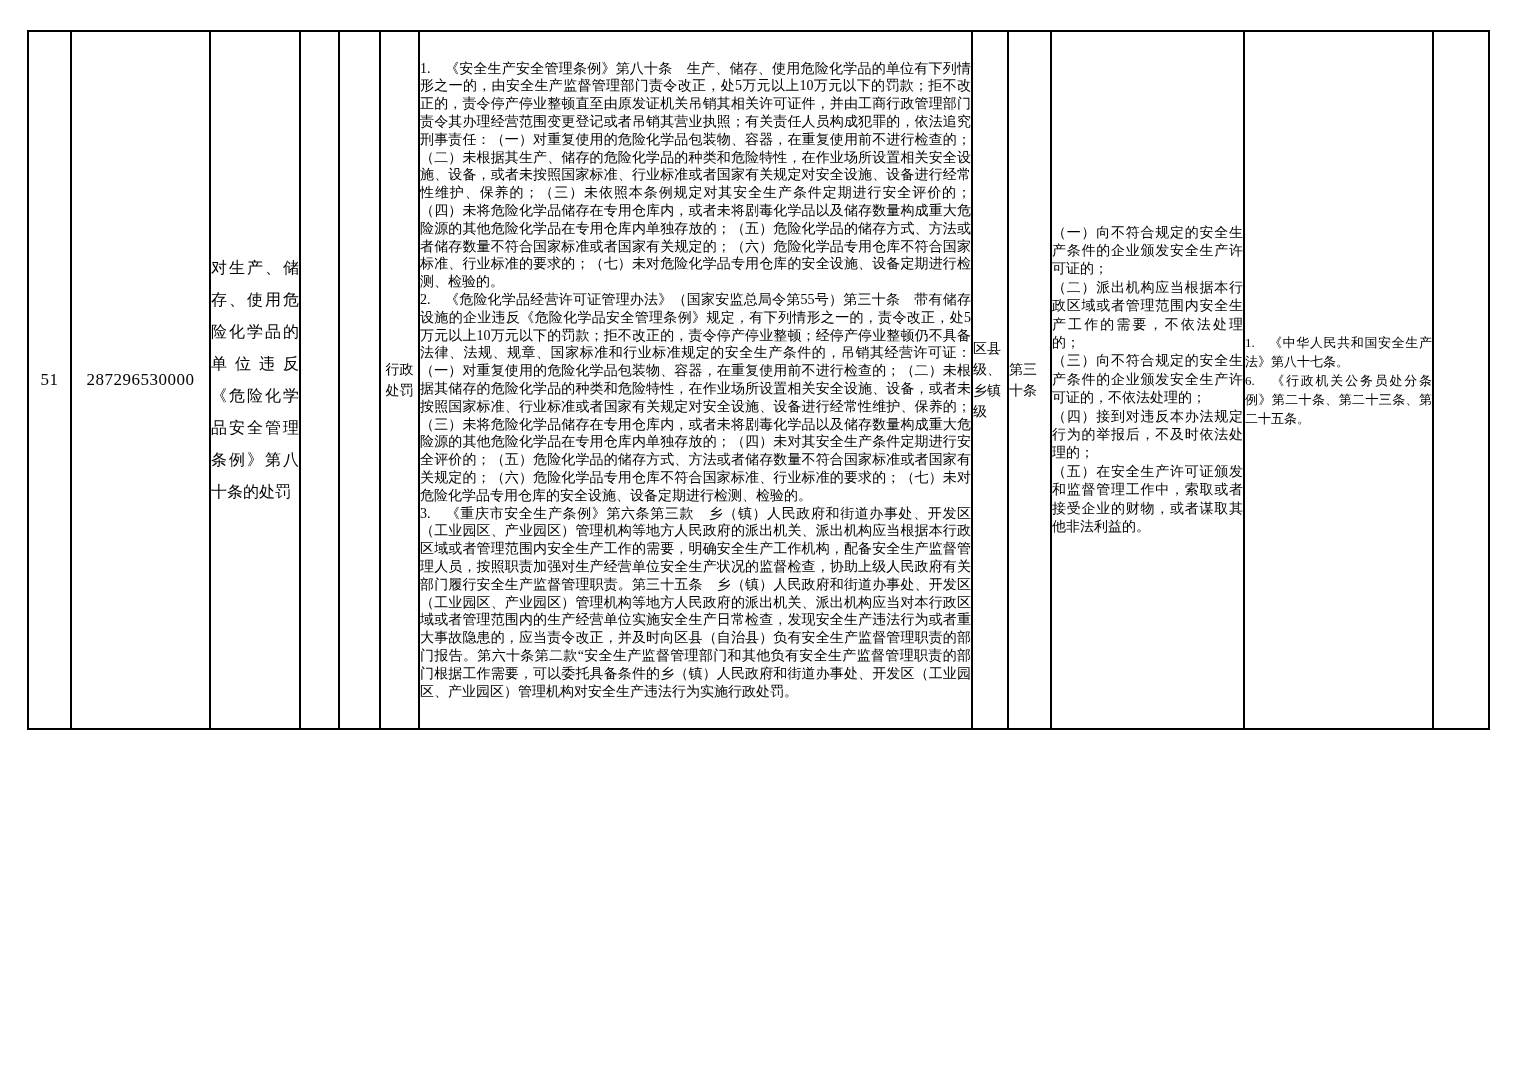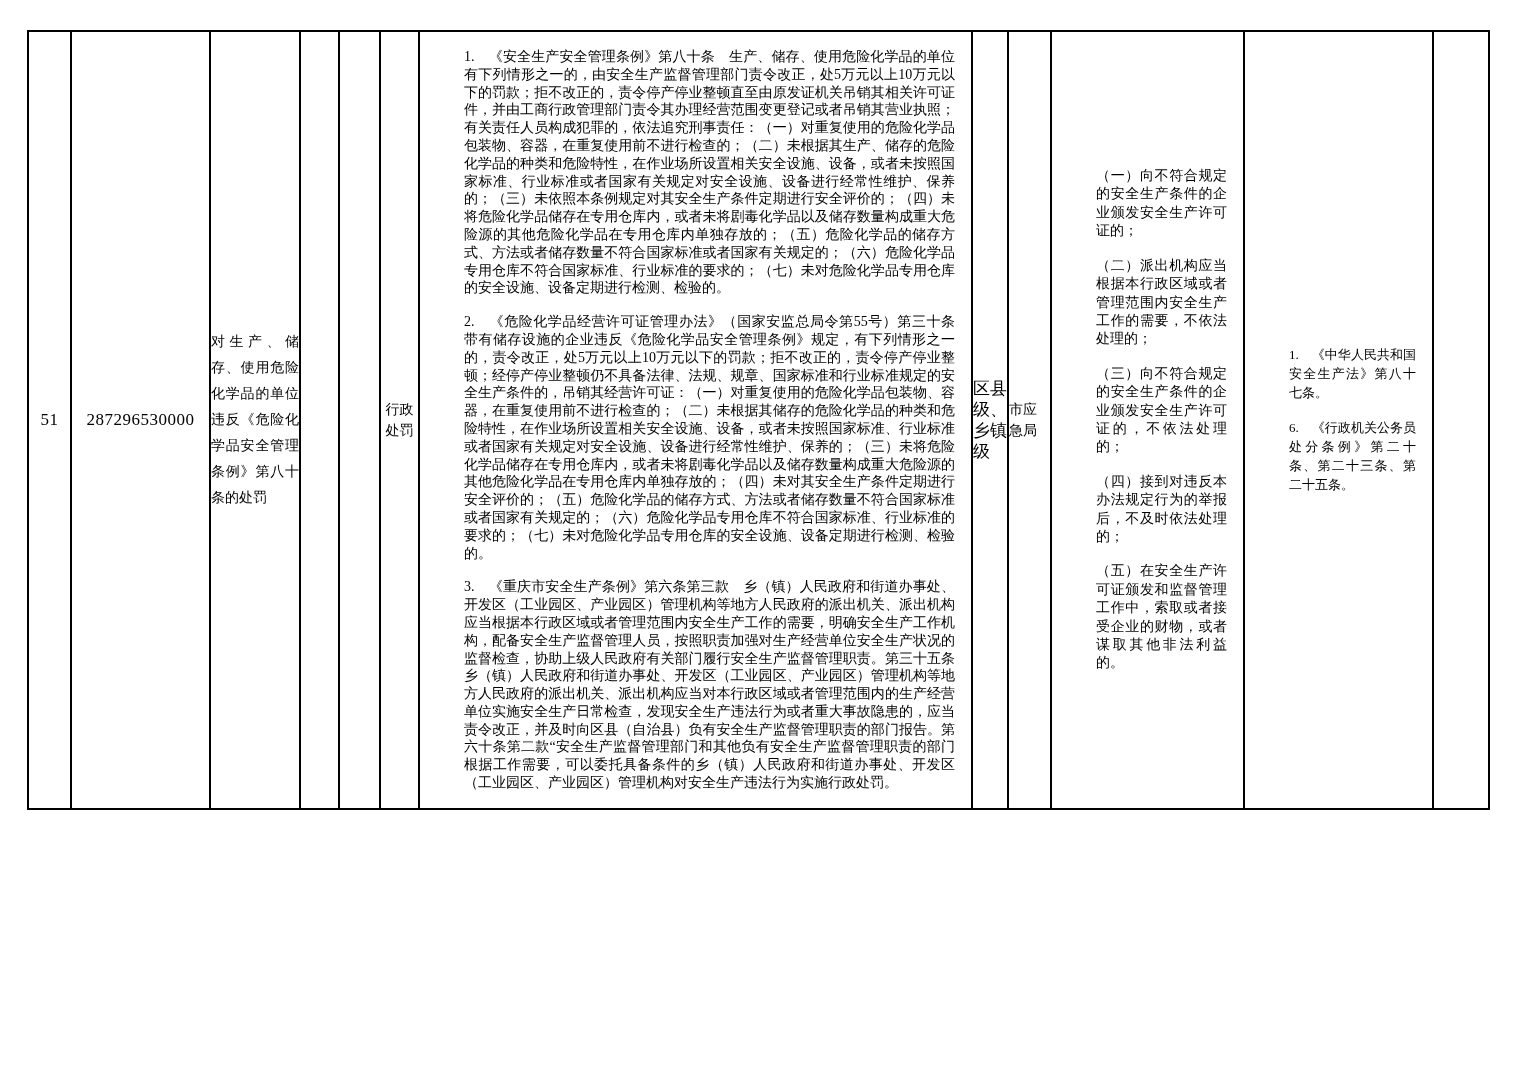--- a/index.html
+++ b/index.html
@@ -29,41 +29,41 @@
     box-sizing: border-box;
     overflow: hidden;
     padding: 0;
   }
   .seq, .code {
     font-size: 17px;
     text-align: center;
     letter-spacing: 0.5px;
   }
   .matter {
-    font-size: 14px;
-    line-height: 26px;
+    font-size: 16px;
+    line-height: 32px;
     text-align: justify;
     text-justify: inter-ideograph;
     padding: 2px 3px 2px 4px;
   }
   .type {
     font-size: 14px;
     line-height: 21px;
     text-align: center;
     padding: 0 5px;
   }
   .basis {
     font-size: 14px;
     line-height: 17.8px;
     text-align: justify;
     text-justify: inter-ideograph;
     padding: 2px 6px 2px 4px;
   }
   .level {
-    font-size: 17px;
+    font-size: 14px;
     line-height: 21px;
     text-align: left;
     padding: 0 3px;
   }
   .dept {
     font-size: 14px;
     line-height: 21px;
     text-align: left;
     padding: 0 7px;
   }
@@ -75,21 +75,21 @@
     padding: 2px 3px 2px 5px;
     font-family: Liberation Mono, monospace;
   }
   .refs {
     font-size: 13px;
     line-height: 19px;
     text-align: justify;
     text-justify: inter-ideograph;
     padding: 2px 3px 2px 5px;
   }
-  .para { margin: 16px; padding-left: 28px; }
+  .para { margin: 0; }
 </style>
 </head>
 <body>
 
 <div>
   <table class="grid">
     <colgroup>
       <col style="width:43px">
       <col style="width:139px">
       <col style="width:90px">
@@ -110,21 +110,21 @@
         <td class="c matter">对生产、储存、使用危险化学品的单位违反《危险化学品安全管理条例》第八十条的处罚</td>
         <td class="c"></td>
         <td class="c"></td>
         <td class="c type">行政处罚</td>
         <td class="c basis">
           <div class="para">1.　《安全生产安全管理条例》第八十条　生产、储存、使用危险化学品的单位有下列情形之一的，由安全生产监督管理部门责令改正，处5万元以上10万元以下的罚款；拒不改正的，责令停产停业整顿直至由原发证机关吊销其相关许可证件，并由工商行政管理部门责令其办理经营范围变更登记或者吊销其营业执照；有关责任人员构成犯罪的，依法追究刑事责任：（一）对重复使用的危险化学品包装物、容器，在重复使用前不进行检查的；（二）未根据其生产、储存的危险化学品的种类和危险特性，在作业场所设置相关安全设施、设备，或者未按照国家标准、行业标准或者国家有关规定对安全设施、设备进行经常性维护、保养的；（三）未依照本条例规定对其安全生产条件定期进行安全评价的；（四）未将危险化学品储存在专用仓库内，或者未将剧毒化学品以及储存数量构成重大危险源的其他危险化学品在专用仓库内单独存放的；（五）危险化学品的储存方式、方法或者储存数量不符合国家标准或者国家有关规定的；（六）危险化学品专用仓库不符合国家标准、行业标准的要求的；（七）未对危险化学品专用仓库的安全设施、设备定期进行检测、检验的。</div>
           <div class="para">2.　《危险化学品经营许可证管理办法》（国家安监总局令第55号）第三十条　带有储存设施的企业违反《危险化学品安全管理条例》规定，有下列情形之一的，责令改正，处5万元以上10万元以下的罚款；拒不改正的，责令停产停业整顿；经停产停业整顿仍不具备法律、法规、规章、国家标准和行业标准规定的安全生产条件的，吊销其经营许可证：（一）对重复使用的危险化学品包装物、容器，在重复使用前不进行检查的；（二）未根据其储存的危险化学品的种类和危险特性，在作业场所设置相关安全设施、设备，或者未按照国家标准、行业标准或者国家有关规定对安全设施、设备进行经常性维护、保养的；（三）未将危险化学品储存在专用仓库内，或者未将剧毒化学品以及储存数量构成重大危险源的其他危险化学品在专用仓库内单独存放的；（四）未对其安全生产条件定期进行安全评价的；（五）危险化学品的储存方式、方法或者储存数量不符合国家标准或者国家有关规定的；（六）危险化学品专用仓库不符合国家标准、行业标准的要求的；（七）未对危险化学品专用仓库的安全设施、设备定期进行检测、检验的。</div>
           <div class="para">3.　《重庆市安全生产条例》第六条第三款　乡（镇）人民政府和街道办事处、开发区（工业园区、产业园区）管理机构等地方人民政府的派出机关、派出机构应当根据本行政区域或者管理范围内安全生产工作的需要，明确安全生产工作机构，配备安全生产监督管理人员，按照职责加强对生产经营单位安全生产状况的监督检查，协助上级人民政府有关部门履行安全生产监督管理职责。第三十五条　乡（镇）人民政府和街道办事处、开发区（工业园区、产业园区）管理机构等地方人民政府的派出机关、派出机构应当对本行政区域或者管理范围内的生产经营单位实施安全生产日常检查，发现安全生产违法行为或者重大事故隐患的，应当责令改正，并及时向区县（自治县）负有安全生产监督管理职责的部门报告。第六十条第二款“安全生产监督管理部门和其他负有安全生产监督管理职责的部门根据工作需要，可以委托具备条件的乡（镇）人民政府和街道办事处、开发区（工业园区、产业园区）管理机构对安全生产违法行为实施行政处罚。</div>
         </td>
         <td class="c level">区县级、乡镇级</td>
-        <td class="c dept">市应急局</td>
+        <td class="c dept">第三十条</td>
         <td class="c account">
           <div class="para">（一）向不符合规定的安全生产条件的企业颁发安全生产许可证的；</div>
           <div class="para">（二）派出机构应当根据本行政区域或者管理范围内安全生产工作的需要，不依法处理的；</div>
           <div class="para">（三）向不符合规定的安全生产条件的企业颁发安全生产许可证的，不依法处理的；</div>
           <div class="para">（四）接到对违反本办法规定行为的举报后，不及时依法处理的；</div>
           <div class="para">（五）在安全生产许可证颁发和监督管理工作中，索取或者接受企业的财物，或者谋取其他非法利益的。</div>
         </td>
         <td class="c refs">
           <div class="para">1.　《中华人民共和国安全生产法》第八十七条。</div>
           <div class="para">6.　《行政机关公务员处分条例》第二十条、第二十三条、第二十五条。</div>

